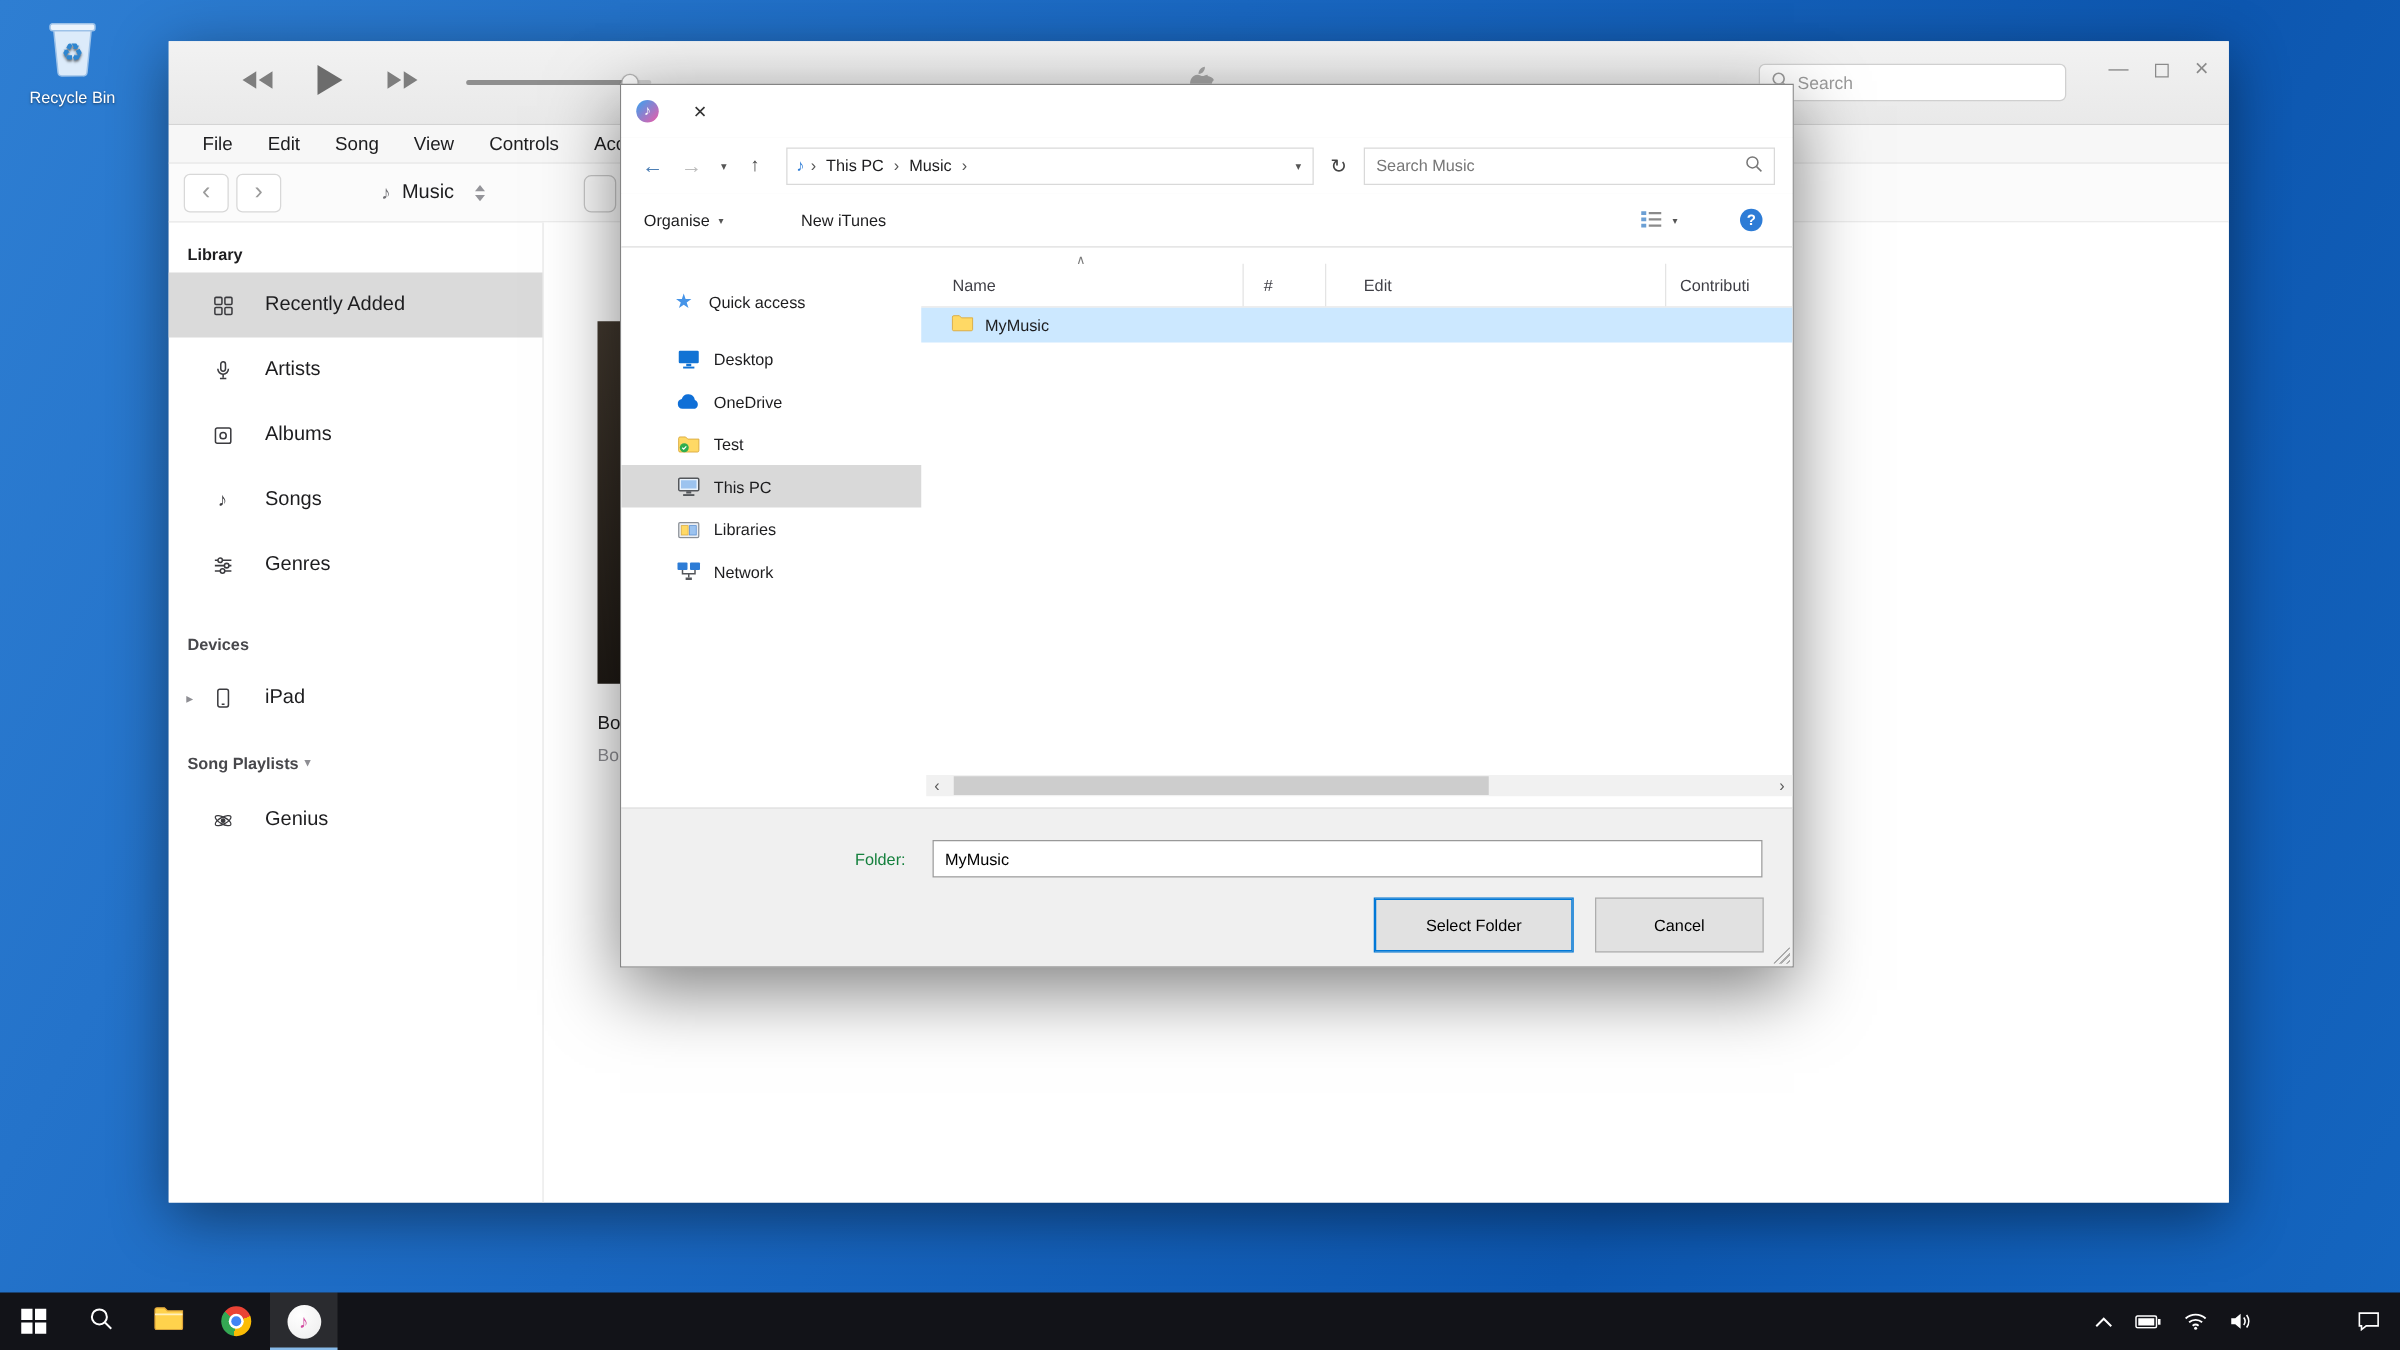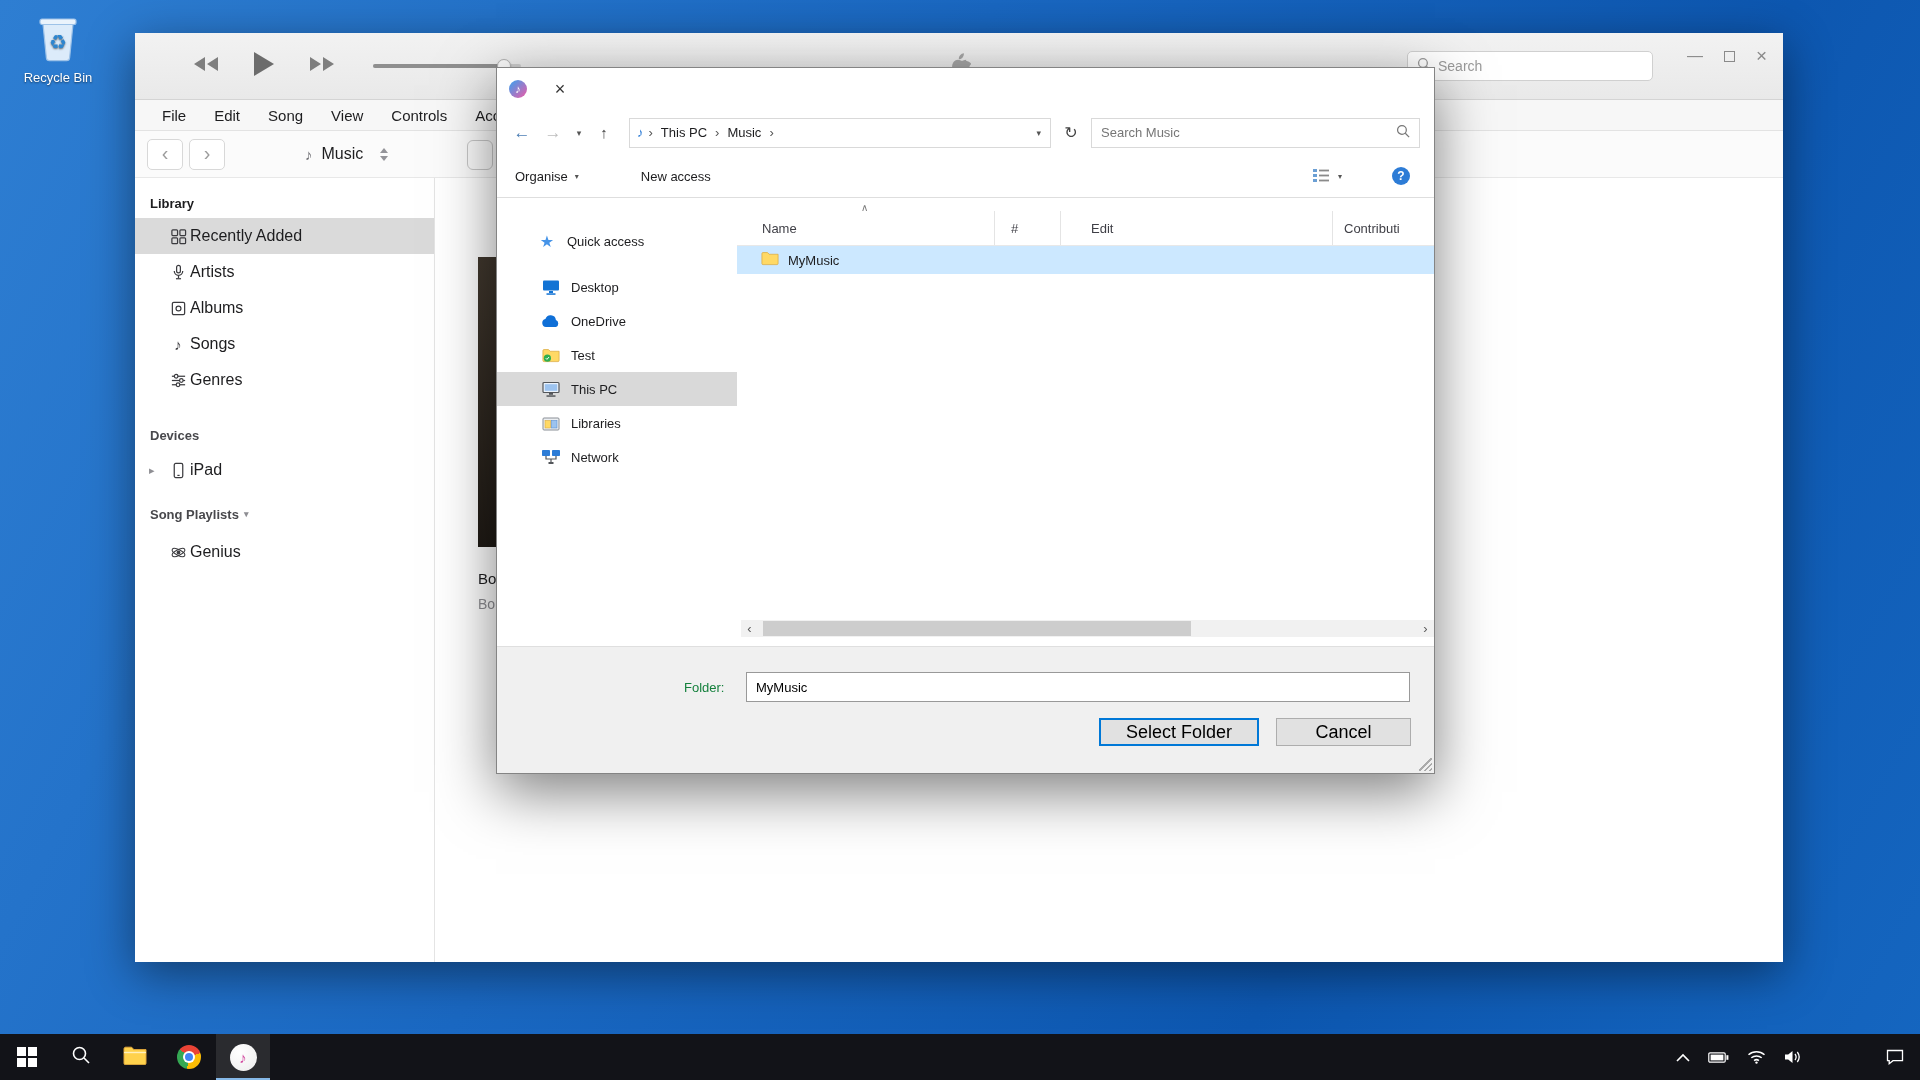--- a/index.html
+++ b/index.html
@@ -31,21 +31,21 @@
 .sel{position:absolute;left:170px;top:0;height:100%;display:flex;align-items:center;gap:9px;font-size:16px}
 .sel .note{color:#6e6e73;font-size:15px}
 .stepper{display:flex;flex-direction:column;gap:3px;margin-left:8px}
 .tri-up{width:0;height:0;border-left:4px solid transparent;border-right:4px solid transparent;border-bottom:5px solid #949499}
 .tri-dn{width:0;height:0;border-left:4px solid transparent;border-right:4px solid transparent;border-top:5px solid #949499}
 .minibox{position:absolute;left:332px;top:9px;width:26px;height:30px;border:1.5px solid #c8c8c8;border-radius:6px}
 .it-body{display:flex;height:784px}
 .it-sidebar{width:300px;flex-shrink:0;border-right:1px solid #e4e4e4;padding-top:10px;background:#fff}
 .sb-head{height:30px;display:flex;align-items:center;padding-left:15px;font-size:13px;font-weight:bold;color:#1d1d1f}
 .sb-head2{height:34px;display:flex;align-items:center;gap:5px;padding-left:15px;font-size:13px;font-weight:bold;color:#48484c}
-.sb-row{position:relative;height:36px;display:flex;align-items:center;gap:2px;padding-left:33px;font-size:16px;color:#1d1d1f}
+.sb-row{position:relative;height:52px;display:flex;align-items:center;gap:24px;padding-left:33px;font-size:16px;color:#1d1d1f}
 .sb-row.selected{background:#dadada}
 .sb-ic{width:20px;display:flex;justify-content:center;color:#3b3b3f;font-size:15px}
 .disclosure{position:absolute;left:14px;color:#8e8e93;font-size:11px}
 .head-chev{color:#8e8e93;font-size:9px}
 .it-main{flex:1;position:relative;background:#fff}
 .album-art{position:absolute;left:43px;top:79px;width:205px;height:290px;background:linear-gradient(160deg,#41382e,#17130f)}
 .album-title{position:absolute;left:43px;top:392px;font-size:15px;color:#1d1d1f}
 .album-sub{position:absolute;left:43px;top:418px;font-size:14px;color:#8e8e93}
 
 
@@ -94,21 +94,21 @@
 .sort-caret{position:absolute;left:124px;top:4px;font-size:10px;color:#7a7a7a}
 .frow{height:28px;display:flex;align-items:center;gap:9px;padding-left:24px;color:#1d1d1f}
 .frow.first{margin-top:14px}
 .frow.selected{background:#cce8ff}
 .hscroll{position:absolute;left:4px;right:0;bottom:9px;height:17px;background:#f1f1f1;display:flex;align-items:center;justify-content:space-between;color:#5a5a5a;font-size:13px}
 .hs-arrow{width:17px;text-align:center;line-height:17px}
 .hs-thumb{position:absolute;left:22px;top:1px;width:428px;height:15px;background:#cdcdcd}
 .dlg-footer{position:relative;height:127px;background:#f0f0f0;border-top:1px solid #dfdfdf;flex-shrink:0}
 .folder-label{position:absolute;left:187px;top:33px;color:#15803d}
 .folder-input{position:absolute;left:249px;top:25px;width:664px;height:30px;border:1px solid #999;padding:0 9px;font-size:13px;font-family:inherit;color:#000;background:#fff;outline:0}
-.btn{position:absolute;top:71px;height:28px;font-size:18px;font-family:inherit;background:#e1e1e1;cursor:default}
+.btn{position:absolute;top:71px;height:44px;font-size:13px;font-family:inherit;background:#e1e1e1;cursor:default}
 .btn-select{left:602px;width:160px;border:1px solid #0078d7;box-shadow:inset 0 0 0 1px #0078d7}
 .btn-cancel{left:779px;width:135px;border:1px solid #adadad}
 .grip{position:absolute;right:2px;bottom:2px;width:13px;height:13px;background:linear-gradient(135deg,transparent 0 46%,#ababab 46% 54%,transparent 54% 66%,#ababab 66% 74%,transparent 74% 86%,#ababab 86% 94%,transparent 94%)}
 
 
 .taskbar{position:absolute;left:0;bottom:0;width:1920px;height:46px;background:#121318;display:flex;align-items:stretch;z-index:50}
 .tbtn{width:54px;display:flex;align-items:center;justify-content:center;position:relative}
 .tbtn.active{background:rgba(255,255,255,.10);box-shadow:inset 0 -2px 0 #86b9e8}
 .win-logo{display:grid;grid-template-columns:9px 9px;grid-template-rows:9px 9px;gap:1.5px;transform:rotate(0)}
 .win-logo span{background:#fff}
@@ -329,21 +329,21 @@
         </span>
       </div>
     </div>
 
     <div class="dlg-toolbar">
       <span class="tb-item">
         <span>Organise</span>
         <span class="dd">▾</span>
       </span>
       <span class="tb-item tb-newfolder">
-        <span>New access</span>
+        <span>New iTunes</span>
       </span>
       <span class="viewgrp">
         <span>
           <svg width="18" height="16" viewBox="0 0 18 16">
               <rect x="1" y="2" width="4" height="3" fill="#6b9fd4"></rect>
               <rect x="7" y="2.6" width="10" height="1.8" fill="#8a8a8a"></rect>
               <rect x="1" y="7" width="4" height="3" fill="#6b9fd4"></rect>
               <rect x="7" y="7.6" width="10" height="1.8" fill="#8a8a8a"></rect>
               <rect x="1" y="12" width="4" height="3" fill="#6b9fd4"></rect>
               <rect x="7" y="12.6" width="10" height="1.8" fill="#8a8a8a"></rect>

